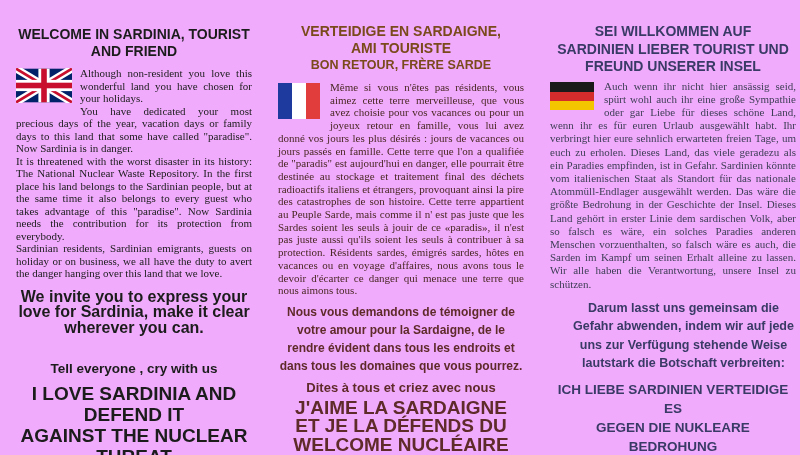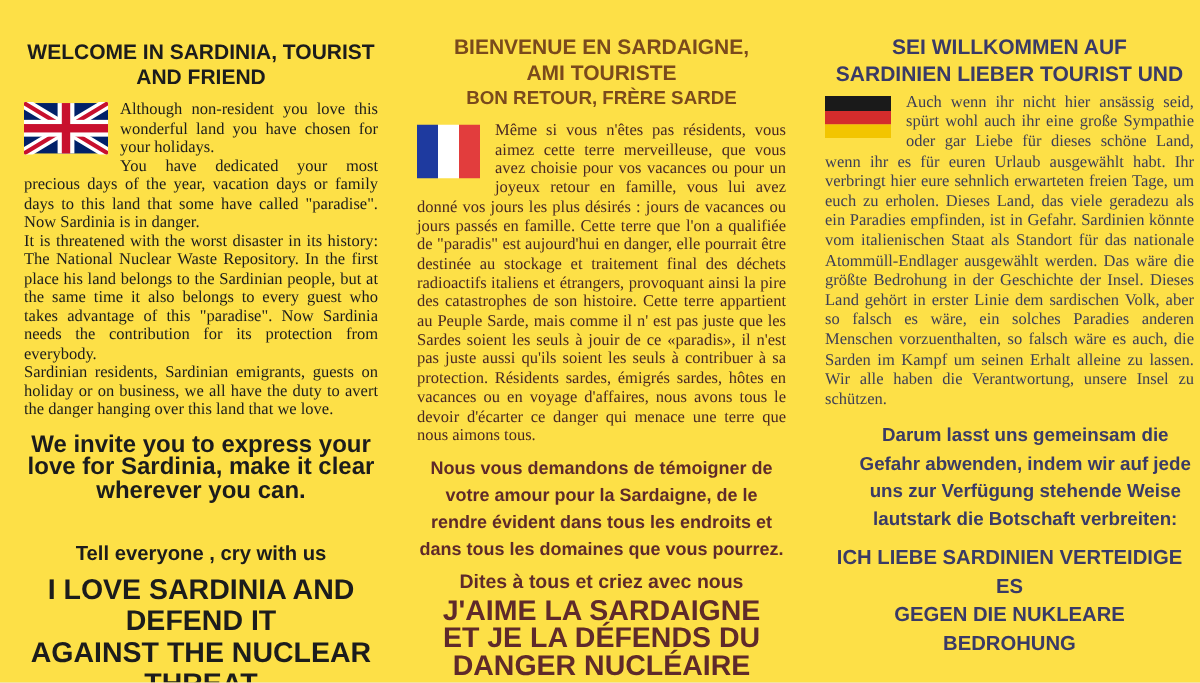--- a/index.html
+++ b/index.html
@@ -1,19 +1,19 @@
 <!DOCTYPE html>
 <html><head>
 <meta charset="utf-8">
 <style>
   html,body{margin:0;padding:0;background:#e9e9e9;}
   .page{
     position:relative;
     width:800px;height:455px;
-    background:#fde047;
+    background:#f0abfc;
     overflow:hidden;
     display:flex;
     font-family:"Liberation Serif","DejaVu Serif",serif;
   }
   .col{flex:0 0 auto;}
   .col-en{width:236px;margin-left:16px;}
   .col-fr{width:246px;margin-left:26px;}
   .col-de{width:246px;margin-left:26px;}
 
   .title{
@@ -87,47 +87,48 @@
       <div>AGAINST THE NUCLEAR THREAT</div>
     </div>
     <div class="sans en-slogan">
       <div>NO NUCLEAR WASTE DISPOSAL</div>
 
     </div>
   </section>
 
   <section class="col col-fr">
     <div class="title fr-title">
-      <div>BIENVENUE EN SARDAIGNE,</div>
+      <div>VERTEIDIGE EN SARDAIGNE,</div>
       <div>AMI TOURISTE</div>
       <div class="fr-subtitle">BON RETOUR, FRÈRE SARDE</div>
     </div>
     <div class="body fr-body">
       <span class="flag flag-fr">
         <svg width="42" height="36" viewBox="0 0 42 36">
           <rect width="14" height="36" fill="#1e3a9f"></rect>
           <rect x="14" width="14" height="36" fill="#ffffff"></rect>
           <rect x="28" width="14" height="36" fill="#e23d3d"></rect>
         </svg>
       </span>
       <p>Même si vous n'êtes pas résidents, vous aimez cette terre merveilleuse, que vous avez choisie pour vos vacances ou pour un joyeux retour en famille, vous lui avez donné vos jours les plus désirés : jours de vacances ou jours passés en famille. Cette terre que l'on a qualifiée de "paradis" est aujourd'hui en danger, elle pourrait être destinée au stockage et traitement final des déchets radioactifs italiens et étrangers, provoquant ainsi la pire des catastrophes de son histoire. Cette terre appartient au Peuple Sarde, mais comme il n' est pas juste que les Sardes soient les seuls à jouir de ce «paradis», il n'est pas juste aussi qu'ils soient les seuls à contribuer à sa protection. Résidents sardes, émigrés sardes, hôtes en vacances ou en voyage d'affaires, nous avons tous le devoir d'écarter ce danger qui menace une terre que nous aimons tous.</p>
     </div>
     <div class="sans fr-invite">Nous vous demandons de témoigner de votre amour pour la Sardaigne, de le rendre évident dans tous les endroits et dans tous les domaines que vous pourrez.</div>
     <div class="sans fr-call">Dites à tous et criez avec nous</div>
     <div class="sans fr-pledge">
       <div>J'AIME LA SARDAIGNE</div>
-      <div>ET JE LA DÉFENDS DU DANGER NUCLÉAIRE</div>
+      <div>ET JE LA DÉFENDS DU WELCOME NUCLÉAIRE</div>
     </div>
 
   </section>
 
   <section class="col col-de">
     <div class="title de-title">
       <div>SEI WILLKOMMEN AUF</div>
       <div>SARDINIEN LIEBER TOURIST UND</div>
+      <div>FREUND UNSERER INSEL</div>
     </div>
     <div class="body de-body">
       <span class="flag flag-de">
         <svg width="44" height="28" viewBox="0 0 44 28">
           <rect width="44" height="10" fill="#1a1a1a"></rect>
           <rect y="10" width="44" height="9" fill="#d42c2c"></rect>
           <rect y="19" width="44" height="9" fill="#f2c500"></rect>
         </svg>
       </span>
       <p>Auch wenn ihr nicht hier ansässig seid, spürt wohl auch ihr eine große Sympathie oder gar Liebe für dieses schöne Land, wenn ihr es für euren Urlaub ausgewählt habt. Ihr verbringt hier eure sehnlich erwarteten freien Tage, um euch zu erholen. Dieses Land, das viele geradezu als ein Paradies empfinden, ist in Gefahr. Sardinien könnte vom italienischen Staat als Standort für das nationale Atommüll-Endlager ausgewählt werden. Das wäre die größte Bedrohung in der Geschichte der Insel. Dieses Land gehört in erster Linie dem sardischen Volk, aber so falsch es wäre, ein solches Paradies anderen Menschen vorzuenthalten, so falsch wäre es auch, die Sarden im Kampf um seinen Erhalt alleine zu lassen. Wir alle haben die Verantwortung, unsere Insel zu schützen.</p>

